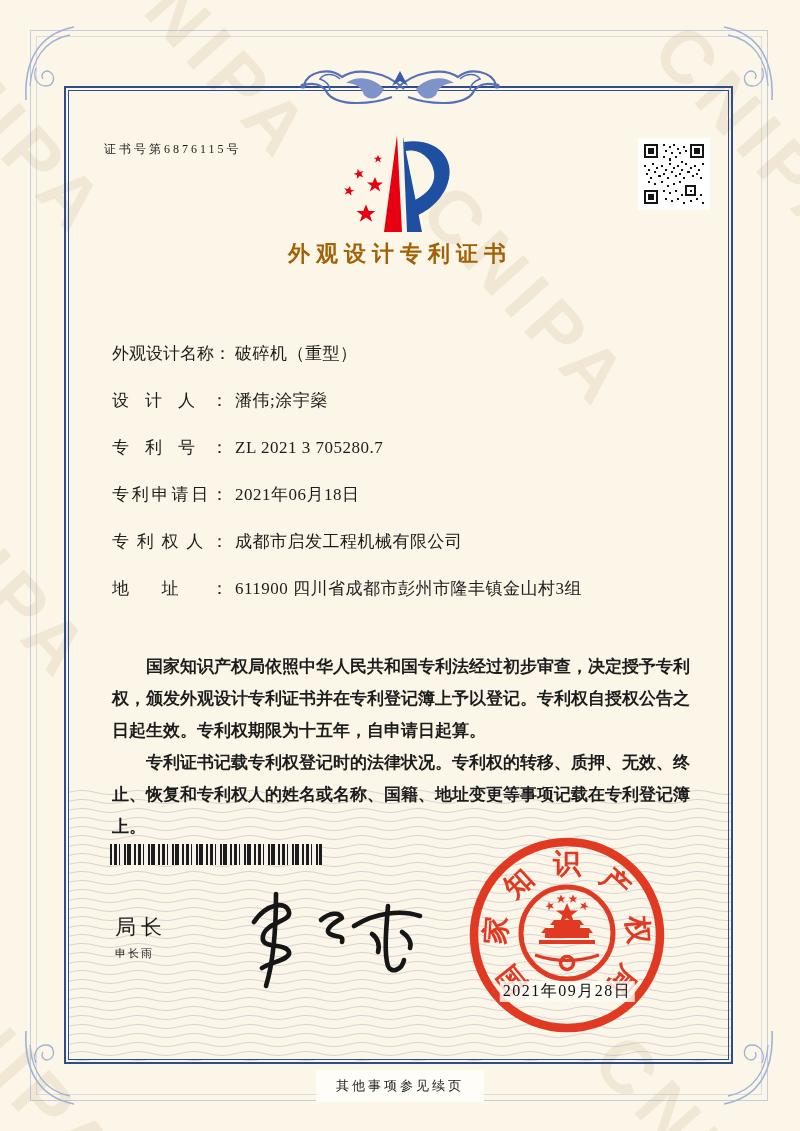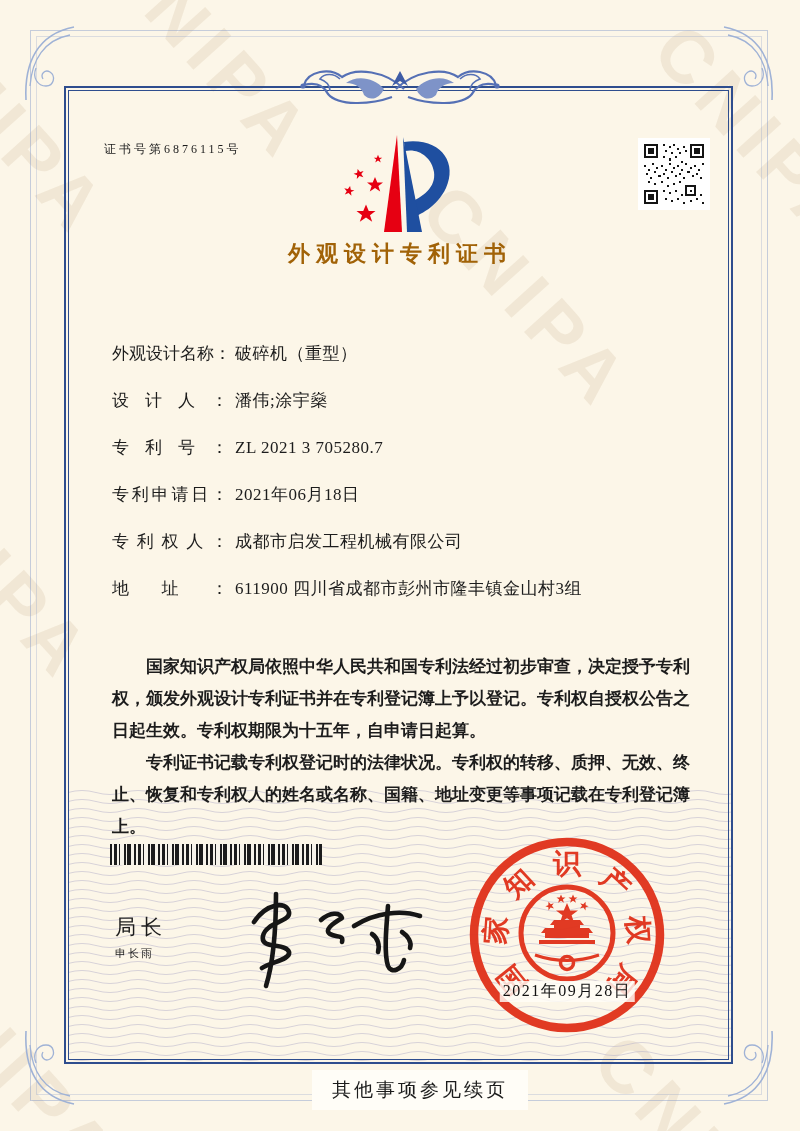--- a/index.html
+++ b/index.html
@@ -41,21 +41,21 @@
   .signer-title{position:absolute;left:115px;top:913px;font-size:21px;letter-spacing:5px;z-index:2;}
   .signer-name{position:absolute;left:115px;top:946px;font-size:11px;letter-spacing:2px;z-index:2;}
   .sig{position:absolute;left:226px;top:882px;z-index:3;}
   .seal{position:absolute;left:461px;top:829px;z-index:3;opacity:.96;}
   .seal-ring-char{font-size:28px;font-weight:bold;fill:#e0331c;font-family:"Liberation Serif","DejaVu Serif",serif;}
   .seal-date{position:absolute;left:567px;top:981px;transform:translateX(-50%);font-size:16px;
     letter-spacing:1.5px;color:#111;background:rgba(255,253,246,.82);padding:0 3px;z-index:4;white-space:nowrap;}
   .page-footer{position:absolute;left:0;top:1033px;width:100%;text-align:center;font-size:12px;
     letter-spacing:2px;z-index:2;margin-top:37px;}
   .contnote{position:absolute;left:50%;top:1070px;transform:translateX(-50%);background:#fffdf7;
-    padding:7px 20px;font-size:19px;letter-spacing:3px;z-index:3;white-space:nowrap;margin-left:20px;}
+    padding:7px 20px;font-size:13px;letter-spacing:3px;z-index:3;white-space:nowrap;}
 </style>
 </head>
 <body>
 
 <div class="page">
 
   <div class="wm" style="left:-55px;top:-5px">CNIPA</div>
   <div class="wm" style="left:150px;top:-80px">CNIPA</div>
   <div class="wm" style="left:700px;top:8px">CNIPA</div>
   <div class="wm" style="left:468px;top:168px">CNIPA</div>

